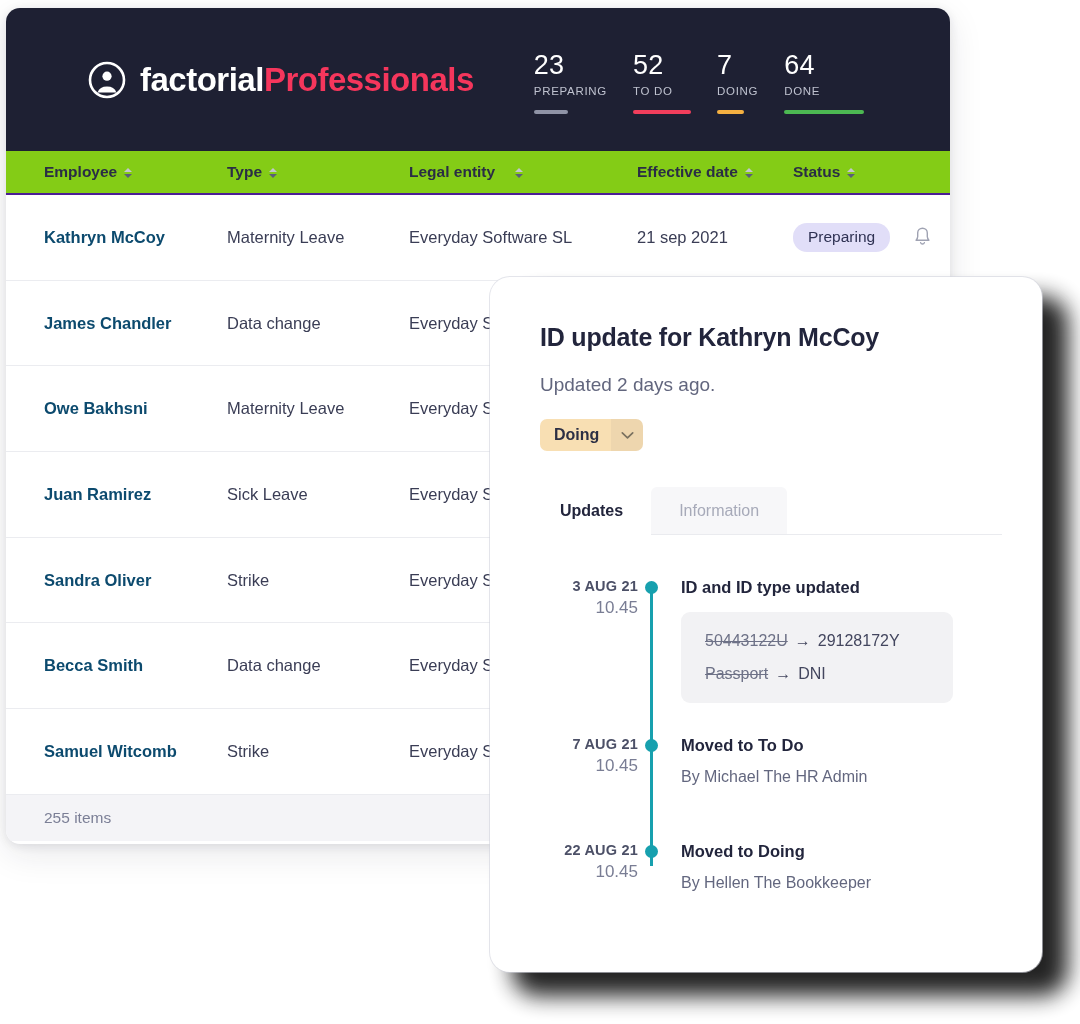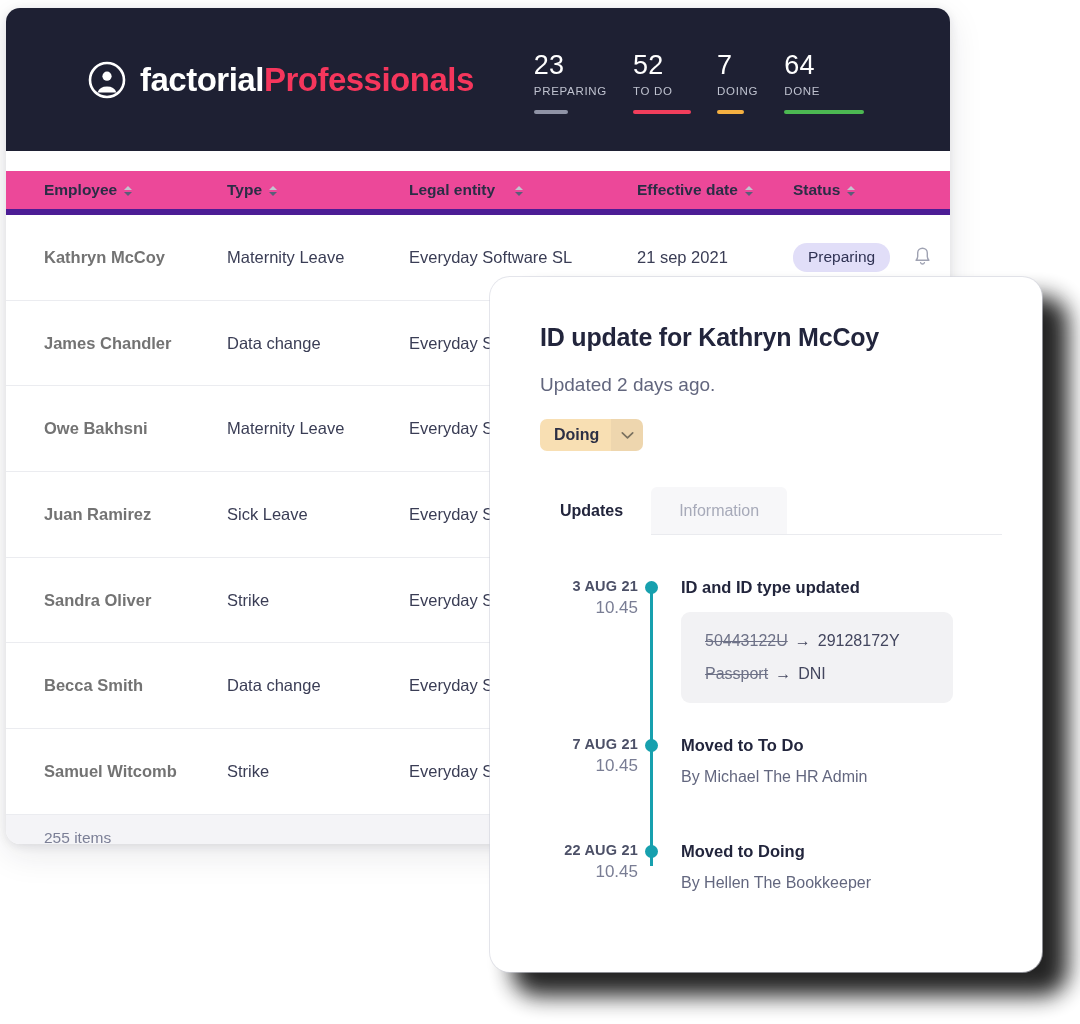--- a/index.html
+++ b/index.html
@@ -100,24 +100,23 @@
     height: 4px;
     border-radius: 2px;
     margin-top: 13px;
   }
 
   
   #table-head {
     display: flex;
     align-items: center;
     height: 44px;
-    background: #ec4899;
-    border-bottom: 6px solid #4c1d95;
+    background: #84cc16;
+    border-bottom: 2px solid #4c1d95;
     padding: 0 0 0 38px;
-    margin-top: 20px;
   }
   .th {
     display: flex;
     align-items: center;
     gap: 7px;
     font-size: 15.5px;
     font-weight: bold;
     color: #2A2D45;
     white-space: nowrap;
   }
@@ -146,21 +145,21 @@
 
   .trow {
     display: flex;
     align-items: center;
     height: 85.7px;
     padding: 0 0 0 38px;
     border-bottom: 1px solid #EBECF0;
     background: #ffffff;
   }
   .cell { font-size: 16.5px; color: #3A3D55; white-space: nowrap; }
-  .cell.name { font-weight: bold; color: #737373; }
+  .cell.name { font-weight: bold; color: #0c4a6e; }
 
   .status-badge {
     display: inline-block;
     background: #E1DEF8;
     color: #2F3253;
     font-size: 15.5px;
     border-radius: 14px;
     padding: 6px 15px 7px;
     line-height: 1;
   }

